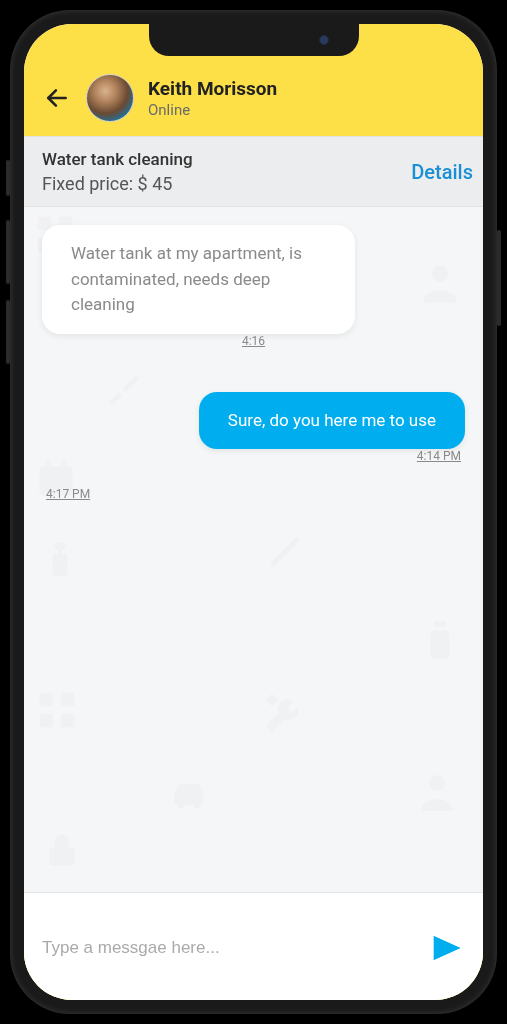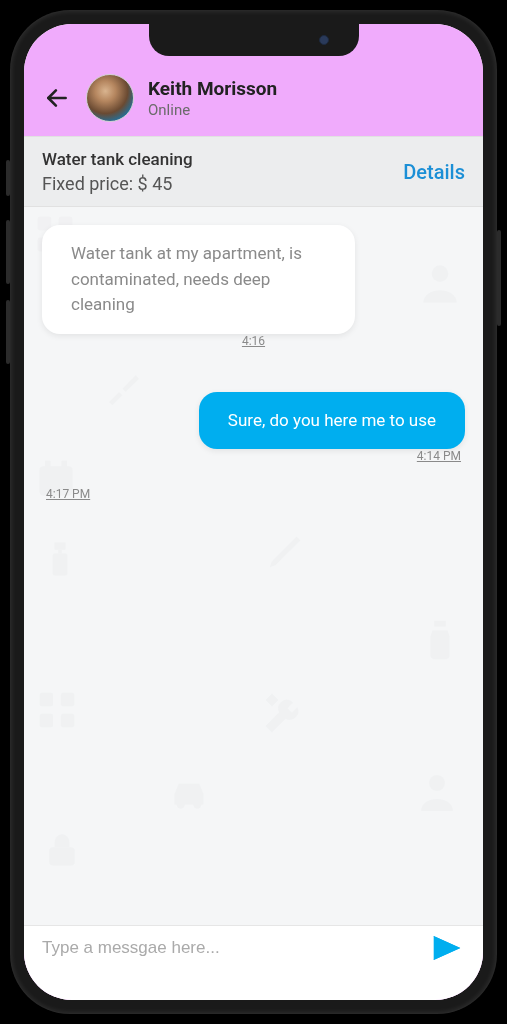--- a/index.html
+++ b/index.html
@@ -60,21 +60,21 @@
   .side-left-1 { left: -4px; top: 150px; width: 4px; height: 36px; }
   .side-left-2 { left: -4px; top: 210px; width: 4px; height: 64px; }
   .side-left-3 { left: -4px; top: 290px; width: 4px; height: 64px; }
   .side-right  { right: -4px; top: 220px; width: 4px; height: 96px; }
 
   .screen {
     position: absolute;
     inset: 0;
     display: flex;
     flex-direction: column;
-    background: #f0abfc;
+    background: #fde047;
   }
 
   
   .header {
     padding-top: 50px;
     padding-bottom: 14px;
     padding-left: 18px;
     padding-right: 18px;
     display: flex;
     align-items: center;
@@ -98,21 +98,21 @@
   }
   .contact-info { display: flex; flex-direction: column; }
   .contact-name { font-weight: 700; font-size: 19px; color: #222; }
   .contact-status { font-size: 15px; color: #6b6b6b; margin-top: 1px; }
 
   
   .jobbar {
     background: #ecedee;
     border-top: 1px solid #e1e1e1;
     border-bottom: 1px solid #e1e1e1;
-    padding: 12px 18px 12px 18px;
+    padding: 12px 10px 12px 18px;
     display: flex;
     align-items: center;
     justify-content: space-between;
   }
   .job-left { display: flex; flex-direction: column; gap: 4px; }
   .job-title { font-size: 17px; font-weight: 500; color: #333; }
   .job-price { font-size: 18px; color: #555; }
   .details-link { color: #1b8fd6; font-size: 20px; font-weight: 500; cursor: pointer; }
 
   
@@ -158,21 +158,21 @@
     margin-top: 0;
     text-decoration: underline;
   }
   .msg-row.left .timestamp { align-self: flex-start; margin-left: 4px; }
   .msg-row.left .timestamp.center { align-self: center; margin-left: 0; }
   .msg-row.right .timestamp { align-self: flex-end; margin-right: 4px; }
 
   
   .composer {
     border-top: 1px solid #e6e6e6;
-    padding: 4px 18px 34px 18px;
+    padding: 37px 18px 34px 18px;
     display: flex;
     align-items: center;
     gap: 12px;
     background: #fff;
   }
   .composer input {
     flex: 1;
     border: none;
     outline: none;
     font-size: 17px;

